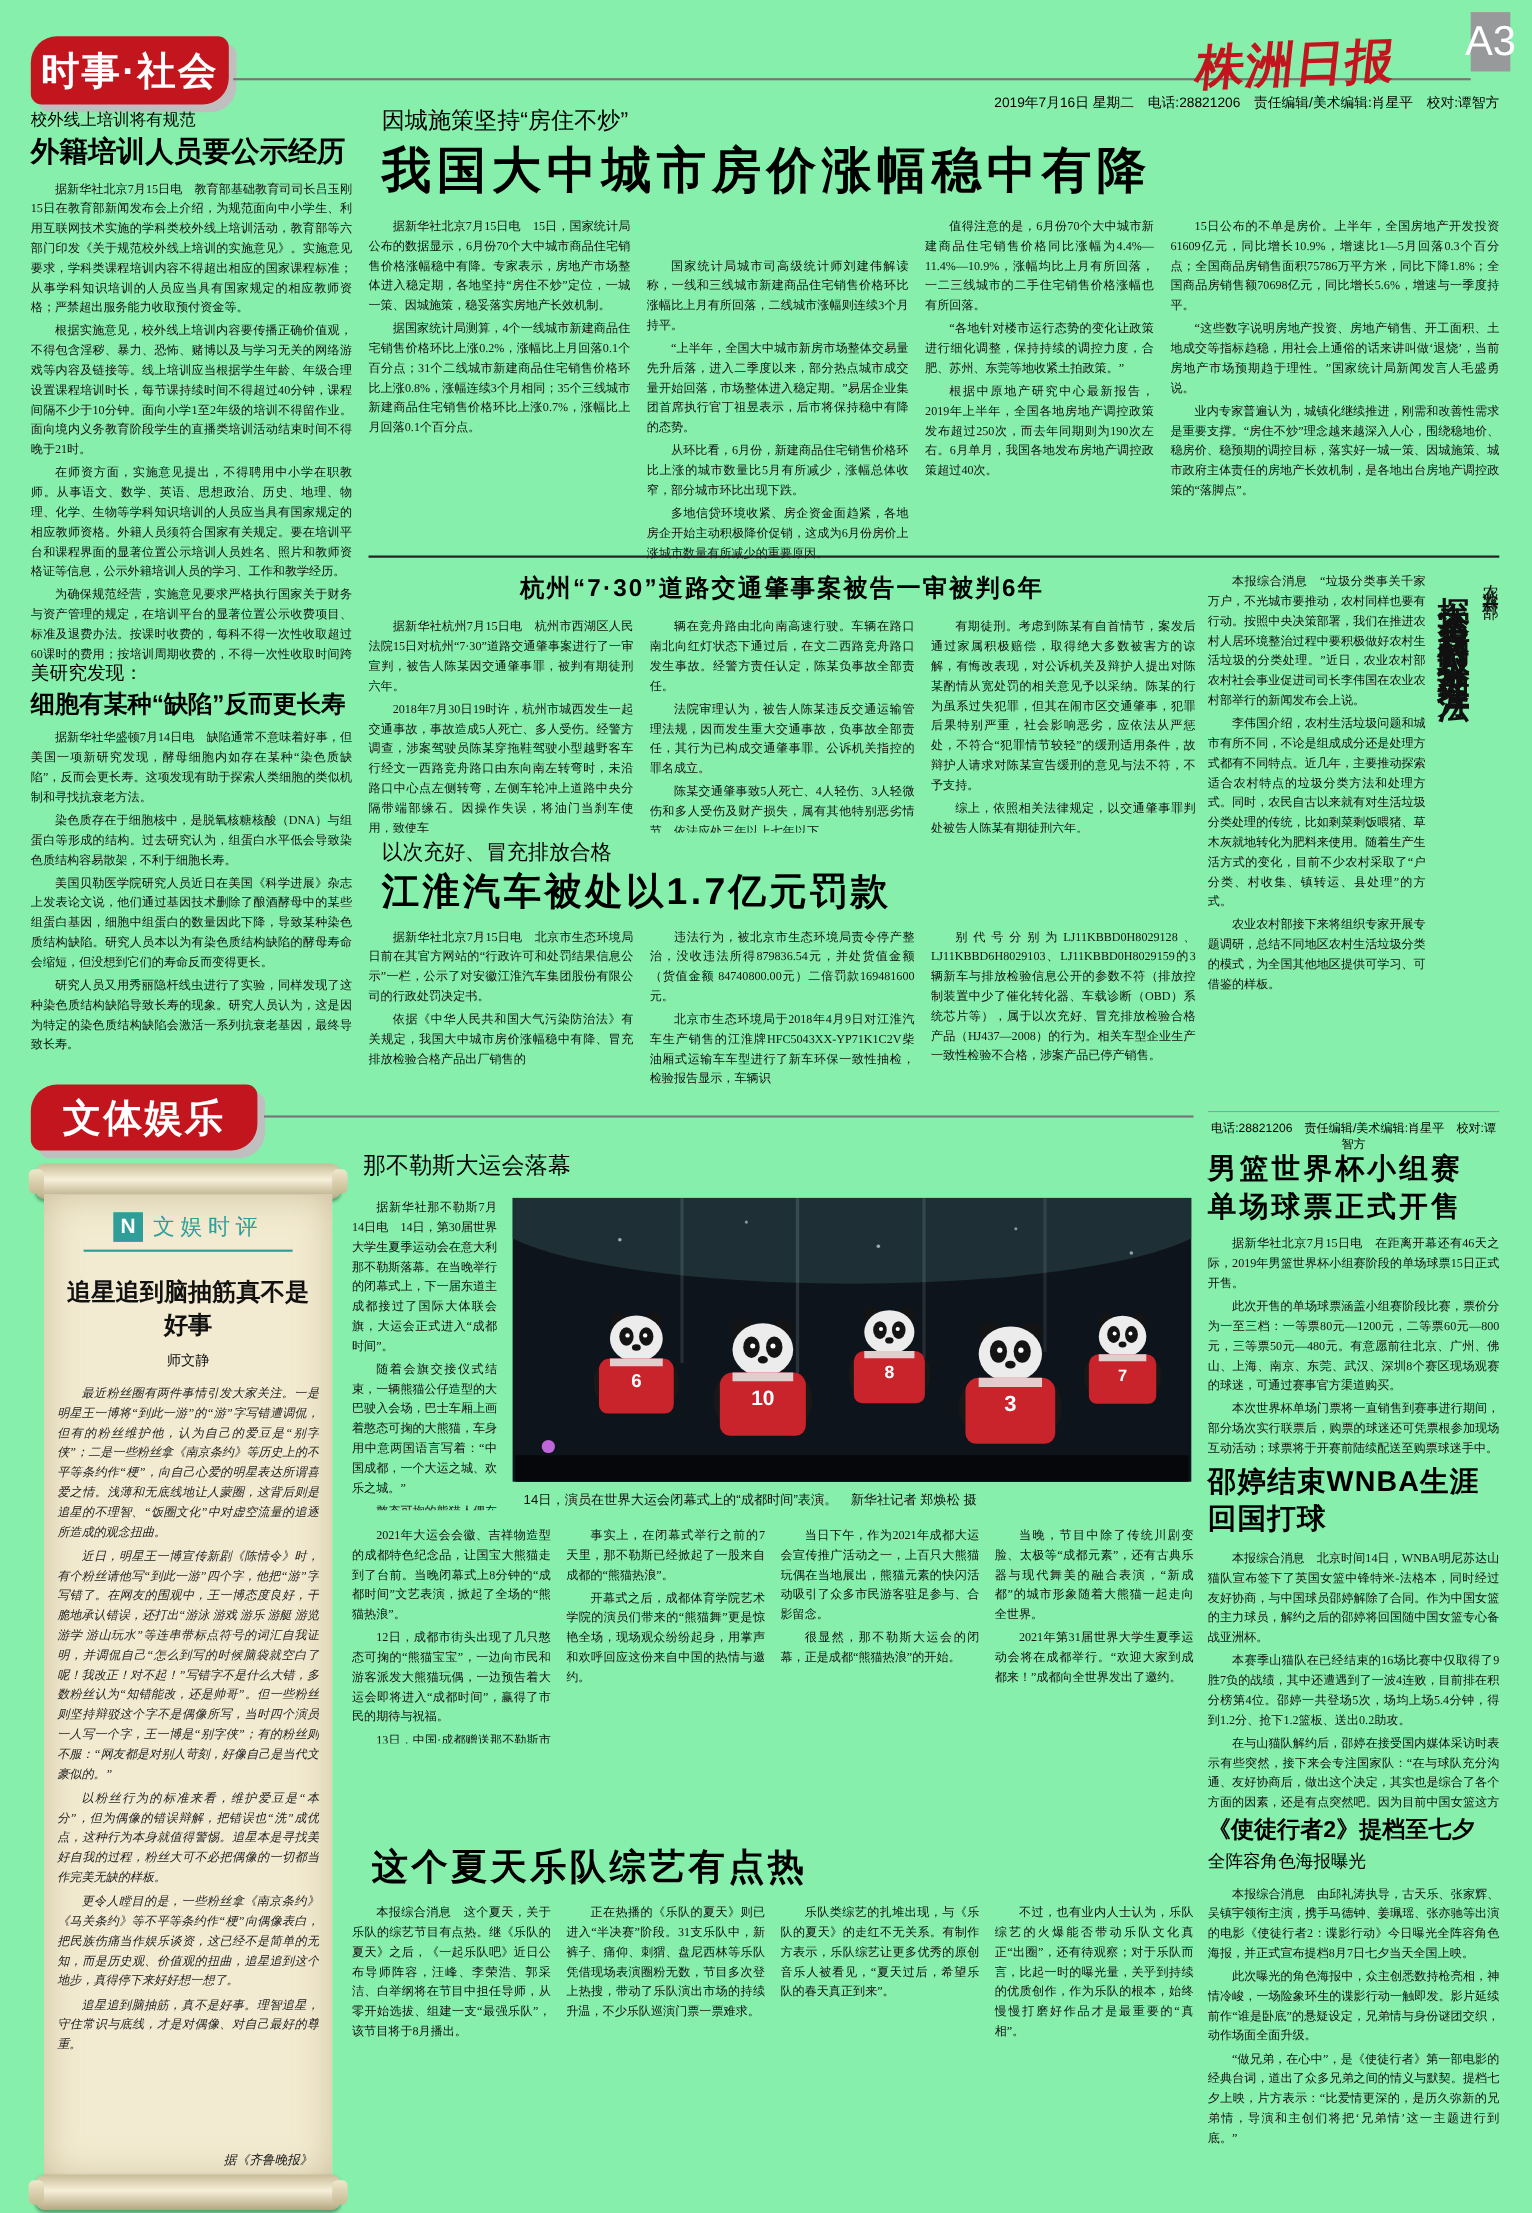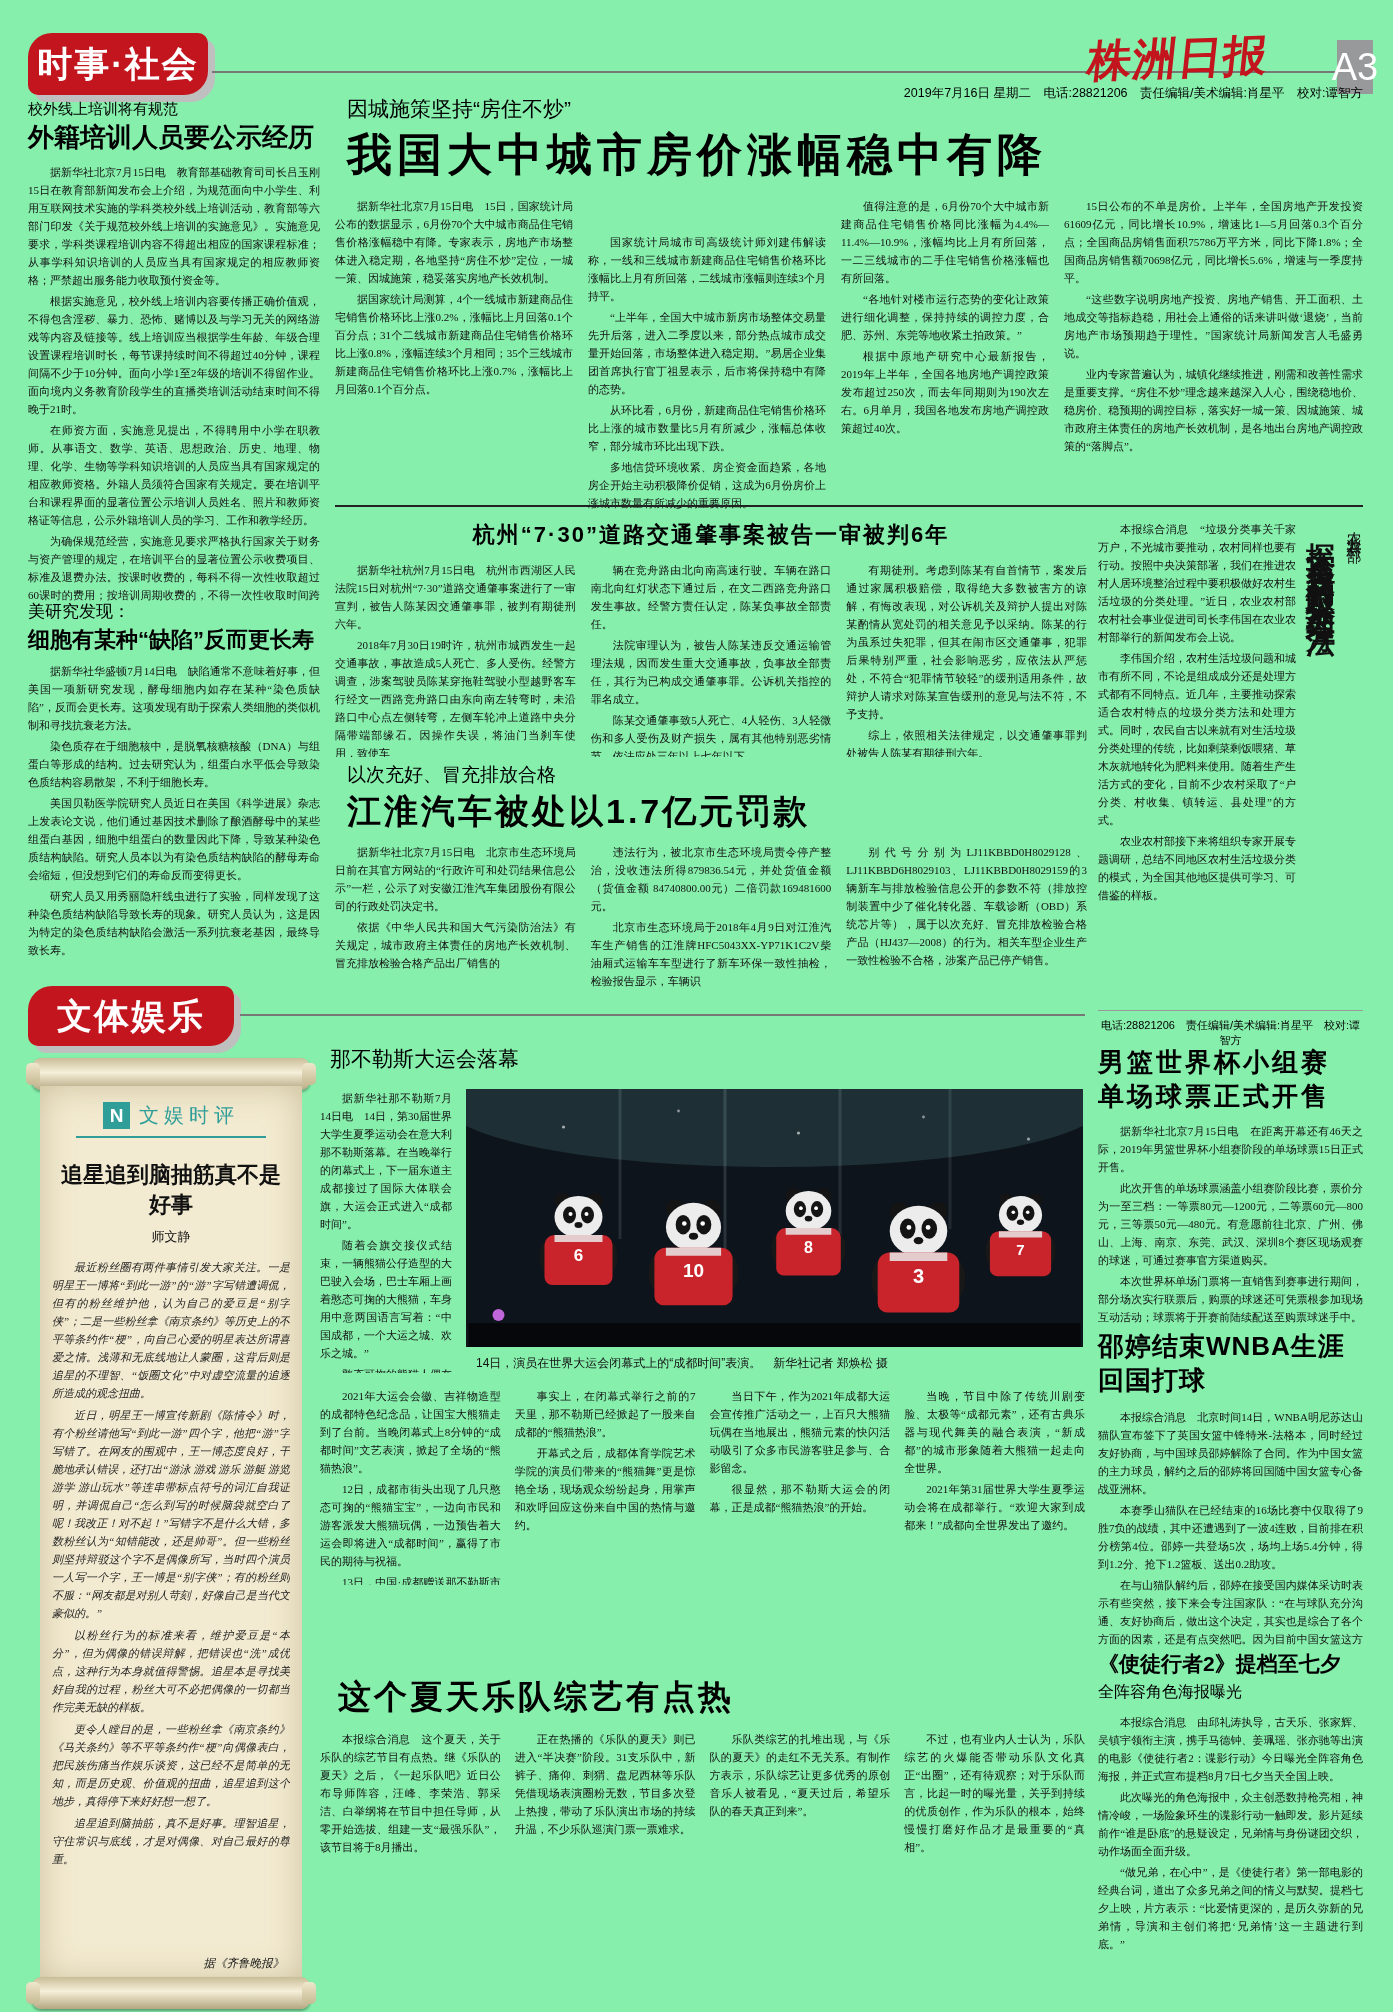--- a/index.html
+++ b/index.html
@@ -10,21 +10,21 @@
   
   .banner{background:#c3151d;color:#fff;font-family:"Liberation Sans",sans-serif;font-weight:bold;
           display:flex;align-items:center;justify-content:center;
           border-radius:24px 10px 24px 10px;box-shadow:7px 7px 0 #bfbfbf;}
   .banner.b1{left:28px;top:33px;width:180px;height:62px;font-size:35px;letter-spacing:2px;}
   .banner.b2{left:28px;top:986px;width:206px;height:60px;font-size:35px;letter-spacing:2px;}
   .hrule{background:#777;height:2px;}
   .masthead{left:1088px;top:34px;width:245px;height:48px;color:#c3151d;
             font-family:"Liberation Serif",serif;font-weight:bold;font-size:44px;line-height:48px;
             transform:skewX(-8deg) rotate(-2deg);letter-spacing:1px;white-space:nowrap;}
-  .pagetag{left:1337px;top:40px;width:36px;height:54px;background:#98999b;color:#fff;
+  .pagetag{left:1337px;top:11px;width:36px;height:54px;background:#98999b;color:#fff;
            font-family:"Liberation Sans",sans-serif;font-size:38px;display:flex;align-items:center;justify-content:center;}
   .dateline{font-family:"Liberation Sans",sans-serif;font-size:12.5px;color:#000;white-space:nowrap;}
 
   
   .kicker{font-family:"Liberation Sans",sans-serif;color:#000;}
   .hl{font-family:"Liberation Sans",sans-serif;font-weight:bold;color:#000;line-height:1.15;}
   .body-txt p{margin:0 0 3px 0;font-size:11px;line-height:18px;text-align:justify;text-indent:2em;}
   .cols{display:flex;gap:15px;}
   .col{flex:1;overflow:hidden;}
   .clip{overflow:hidden;}
@@ -140,21 +140,21 @@
         </div>
     </div>
   </div>
 
   <div class="abs" style="left:335px;top:762px;width:752px;">
     <div class="kicker" style="font-size:19px;margin-left:12px;">以次充好、冒充排放合格</div>
     <div class="hl" style="font-size:34px;letter-spacing:3px;margin:4px 0 0 12px;">江淮汽车被处以1.7亿元罚款</div>
     <div class="cols" style="margin-top:12px;height:158px;">
       <div class="body-txt col">
           <p>据新华社北京7月15日电　北京市生态环境局日前在其官方网站的“行政许可和处罚结果信息公示”一栏，公示了对安徽江淮汽车集团股份有限公司的行政处罚决定书。</p>
-          <p>依据《中华人民共和国大气污染防治法》有关规定，城市政府主体责任的房地产长效机制、冒充排放检验合格产品出厂销售的</p>
+          <p>依据《中华人民共和国大气污染防治法》有关规定，我国大中城市房价涨幅稳中有降、冒充排放检验合格产品出厂销售的</p>
         </div>
       <div class="body-txt col">
           <p>违法行为，被北京市生态环境局责令停产整治，没收违法所得879836.54元，并处货值金额（货值金额 84740800.00元）二倍罚款169481600元。</p>
           <p>北京市生态环境局于2018年4月9日对江淮汽车生产销售的江淮牌HFC5043XX-YP71K1C2V柴油厢式运输车车型进行了新车环保一致性抽检，检验报告显示，车辆识</p>
         </div>
       <div class="body-txt col">
           <p>别代号分别为LJ11KBBD0H8029128、LJ11KBBD6H8029103、LJ11KBBD0H8029159的3辆新车与排放检验信息公开的参数不符（排放控制装置中少了催化转化器、车载诊断（OBD）系统芯片等），属于以次充好、冒充排放检验合格产品（HJ437—2008）的行为。相关车型企业生产一致性检验不合格，涉案产品已停产销售。</p>
         </div>
     </div>
   </div>

